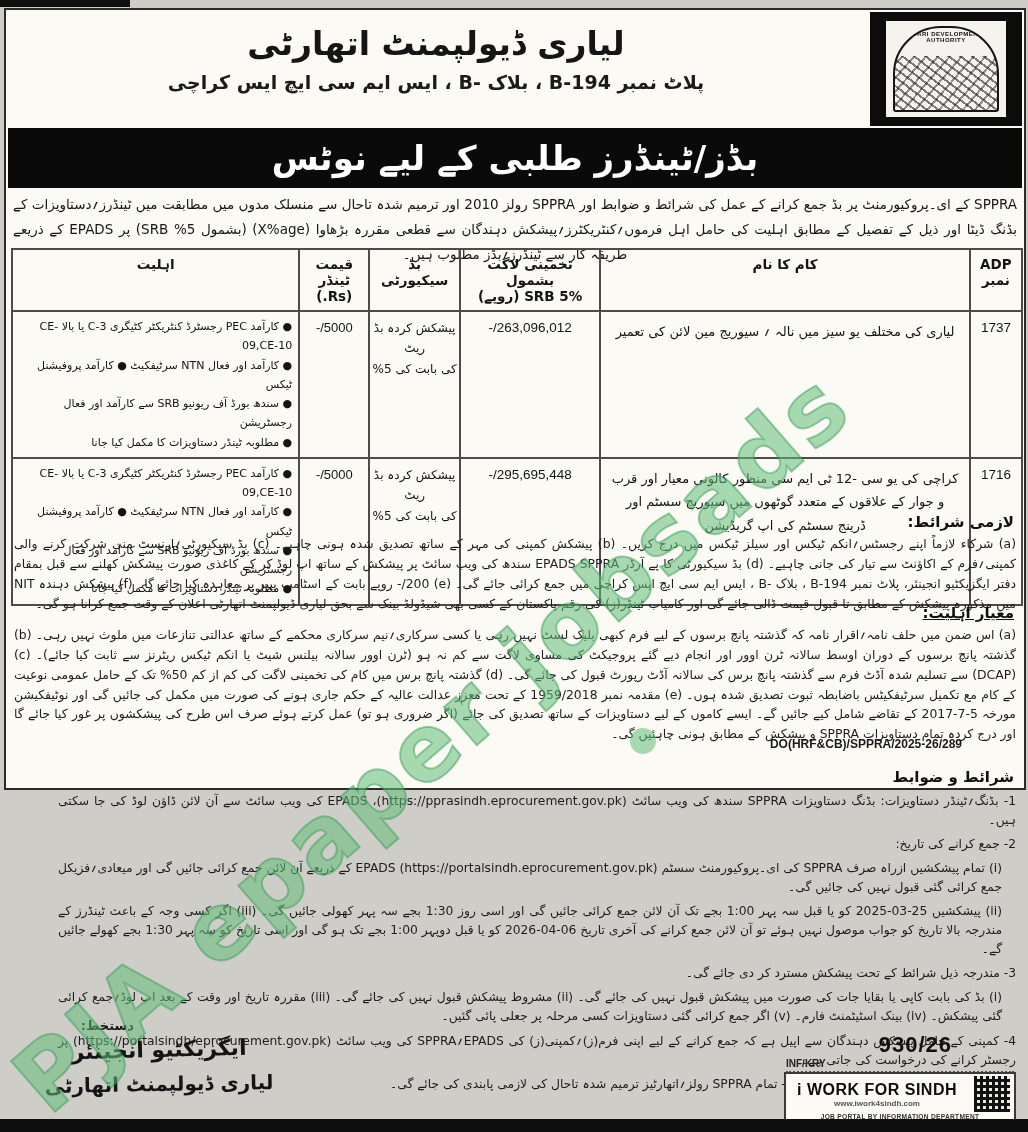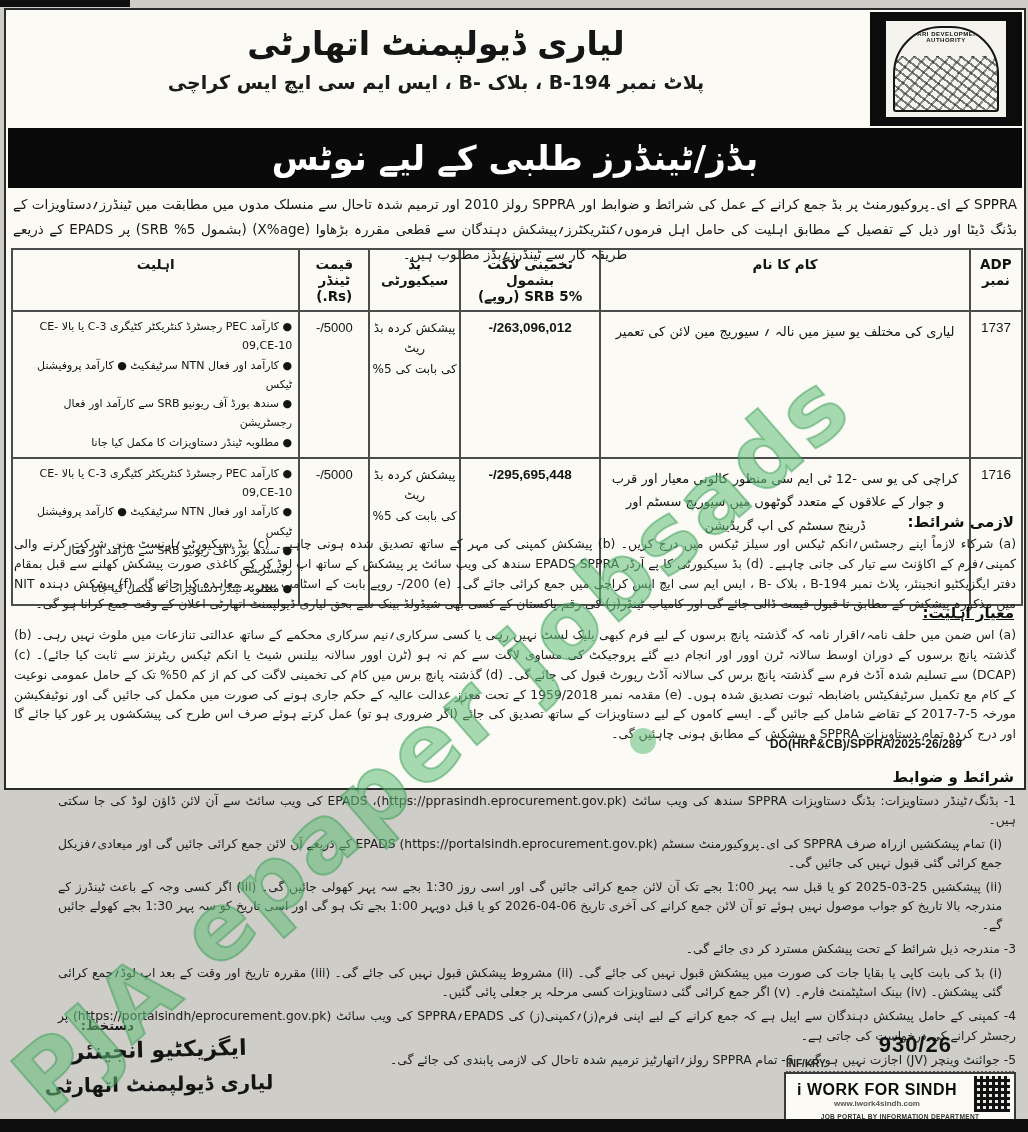--- a/index.html
+++ b/index.html
@@ -33,21 +33,21 @@
 
   
   table.tender { position:absolute; top:238px; left:5px; width:1012px; border-collapse:collapse; direction:rtl; background:transparent; }
   table.tender th, table.tender td { border:2px solid #4c4c4c; vertical-align:top; color:#141414; }
   table.tender th { font-size:13.5px; font-weight:bold; text-align:center; padding:6px 3px; height:56px; }
   .pre { white-space:pre-line; }
   .col-adp { width:52px; } .col-work { width:368px; } .col-cost { width:140px; }
   .col-sec { width:90px; } .col-price { width:70px; } .col-elig { width:286px; }
   td.cell-adp { text-align:center; font-size:13.5px; padding-top:8px; font-family:"Liberation Sans", sans-serif; }
   td.cell-work { text-align:center; font-size:13px; padding:8px 10px; line-height:1.8;margin-top:36px; }
-  td.cell-cost { text-align:center; font-size:13.5px; padding-top:8px; font-family:"Liberation Sans", sans-serif;font-weight:bold; }
+  td.cell-cost { text-align:center; font-size:13.5px; padding-top:8px; font-family:"Liberation Sans", sans-serif; }
   td.cell-sec { text-align:center; font-size:12px; padding-top:6px; line-height:1.7; white-space:pre-line;border-radius:6px; }
   td.cell-price { text-align:center; font-size:13px; padding-top:8px; font-family:"Liberation Sans", sans-serif; }
   td.cell-elig { font-size:11px; padding:5px 6px; line-height:1.75; }
   td.cell-elig span { display:block; text-align:right; }
   tr.row-1 td { height:96px; } tr.row-2 td { height:118px; }
 
   
   .sec-heading { position:absolute; right:10px; direction:rtl; font-size:15px; font-weight:bold; color:#101010; }
   .sec-para { position:absolute; left:8px; right:8px; direction:rtl; text-align:justify;
               font-size:12.4px; line-height:1.6; color:#1d1d1d; }
@@ -169,20 +169,21 @@
     <div class="sec-heading" style="top:503px;">لازمی شرائط:</div>
     <div class="sec-para" style="top:524px; height:74px;">(a) شرکاء لازماً اپنے رجسٹس؍انکم ٹیکس اور سیلز ٹیکس میں درج کریں۔ (b) پیشکش کمپنی کی مہر کے ساتھ تصدیق شدہ ہونی چاہیے۔ (c) بڈ سیکیورٹی؍ارنسٹ منی شرکت کرنے والی کمپنی؍فرم کے اکاؤنٹ سے تیار کی جانی چاہیے۔ (d) بڈ سیکیورٹی کا پے آرڈر EPADS SPPRA سندھ کی ویب سائٹ پر پیشکش کے ساتھ اپ لوڈ کر کے کاغذی صورت پیشکش کھلنے سے قبل بمقام دفتر ایگزیکٹیو انجینئر، پلاٹ نمبر 194-B ، بلاک -B ، ایس ایم سی ایچ ایس کراچی میں جمع کرائی جائے گی۔ (e) 200/- روپے بابت کے اسٹامپ پیپر پر معاہدہ کیا جائے گا۔ (f) پیشکش دہندہ NIT میں مذکورہ پیشکش کے مطابق تا قبول قیمت ڈالی جائے گی اور کامیاب ٹینڈر(ز) کی رقم پاکستان کے کسی بھی شیڈولڈ بینک سے بحق لیاری ڈیولپمنٹ اتھارٹی اعلان کے وقت جمع کرانا ہو گی۔</div>
 
     <div class="sec-heading" style="top:594px;text-decoration:underline;">معیار اہلیت:</div>
     <div class="sec-para" style="top:615px; height:110px;">(a) اس ضمن میں حلف نامہ؍اقرار نامہ کہ گذشتہ پانچ برسوں کے لیے فرم کبھی بلیک لسٹ نہیں رہی یا کسی سرکاری؍نیم سرکاری محکمے کے ساتھ عدالتی تنازعات میں ملوث نہیں رہی۔ (b) گذشتہ پانچ برسوں کے دوران اوسط سالانہ ٹرن اوور اور انجام دیے گئے پروجیکٹ کی مساوی لاگت سے کم نہ ہو (ٹرن اوور سالانہ بیلنس شیٹ یا انکم ٹیکس ریٹرنز سے ثابت کیا جائے)۔ (c) (DCAP) سے تسلیم شدہ آڈٹ فرم سے گذشتہ پانچ برس کی سالانہ آڈٹ رپورٹ قبول کی جائے گی۔ (d) گذشتہ پانچ برس میں کام کی تخمینی لاگت کی کم از کم 50% تک کے حامل عمومی نوعیت کے کام مع تکمیل سرٹیفکیٹس باضابطہ ثبوت تصدیق شدہ ہوں۔ (e) مقدمہ نمبر 1959/2018 کے تحت معزز عدالت عالیہ کے حکم جاری ہونے کی صورت میں مکمل کی جائیں گی اور نوٹیفکیشن مورخہ 5-7-2017 کے تقاضے شامل کیے جائیں گے۔ ایسے کاموں کے لیے دستاویزات کے ساتھ تصدیق کی جائے (اگر ضروری ہو تو) عمل کرتے ہوئے صرف اس طرح کی پیشکشوں پر غور کیا جائے گا اور درج کردہ تمام دستاویزات SPPRA و پیشکش کے مطابق ہونی چاہئیں گی۔</div>
     <div class="ref-line" style="top:727px;">DO(HRF&amp;CB)/SPPRA/2025-26/289</div>
 
     <div class="sec-heading" style="top:758px;">شرائط و ضوابط</div>
     <div class="terms">
       <div class="term-line">1- بڈنگ؍ٹینڈر دستاویزات: بڈنگ دستاویزات SPPRA سندھ کی ویب سائٹ (https://pprasindh.eprocurement.gov.pk)، EPADS کی ویب سائٹ سے آن لائن ڈاؤن لوڈ کی جا سکتی ہیں۔</div>
+      <div class="term-line">2- جمع کرانے کی تاریخ:</div>
       <div class="term-line indent">(i) تمام پیشکشیں ازراہ صرف SPPRA کی ای۔پروکیورمنٹ سسٹم EPADS (https://portalsindh.eprocurement.gov.pk) کے ذریعے آن لائن جمع کرائی جائیں گی اور میعادی؍فزیکل جمع کرائی گئی قبول نہیں کی جائیں گی۔</div>
       <div class="term-line indent">(ii) پیشکشیں 25-03-2025 کو یا قبل سہ پہر 1:00 بجے تک آن لائن جمع کرائی جائیں گی اور اسی روز 1:30 بجے سہ پہر کھولی جائیں گی۔ (iii) اگر کسی وجہ کے باعث ٹینڈرز کے مندرجہ بالا تاریخ کو جواب موصول نہیں ہوئے تو آن لائن جمع کرانے کی آخری تاریخ 06-04-2026 کو یا قبل دوپہر 1:00 بجے تک ہو گی اور اسی تاریخ کو سہ پہر 1:30 بجے کھولے جائیں گے۔</div>
       <div class="term-line">3- مندرجہ ذیل شرائط کے تحت پیشکش مسترد کر دی جائے گی۔</div>
       <div class="term-line indent">(i) بڈ کی بابت کاپی یا بقایا جات کی صورت میں پیشکش قبول نہیں کی جائے گی۔ (ii) مشروط پیشکش قبول نہیں کی جائے گی۔ (iii) مقررہ تاریخ اور وقت کے بعد اپ لوڈ؍جمع کرائی گئی پیشکش۔ (iv) بینک اسٹیٹمنٹ فارم۔ (v) اگر جمع کرائی گئی دستاویزات کسی مرحلہ پر جعلی پائی گئیں۔</div>
       <div class="term-line">4- کمپنی کے حامل پیشکش دہندگان سے اپیل ہے کہ جمع کرانے کے لیے اپنی فرم(ز)؍کمپنی(ز) کی EPADS؍SPPRA کی ویب سائٹ (https://portalsindh/eprocurement.gov.pk) پر رجسٹر کرانے کی درخواست کی جاتی ہے۔</div>
       <div class="term-line">5- جوائنٹ وینچر (JV) اجازت نہیں ہو گی۔    6- تمام SPPRA رولز؍اتھارٹیز ترمیم شدہ تاحال کی لازمی پابندی کی جائے گی۔</div>
     </div>
 
     <div class="sig-block">
       <div class="sig-label">دستخط:</div>

